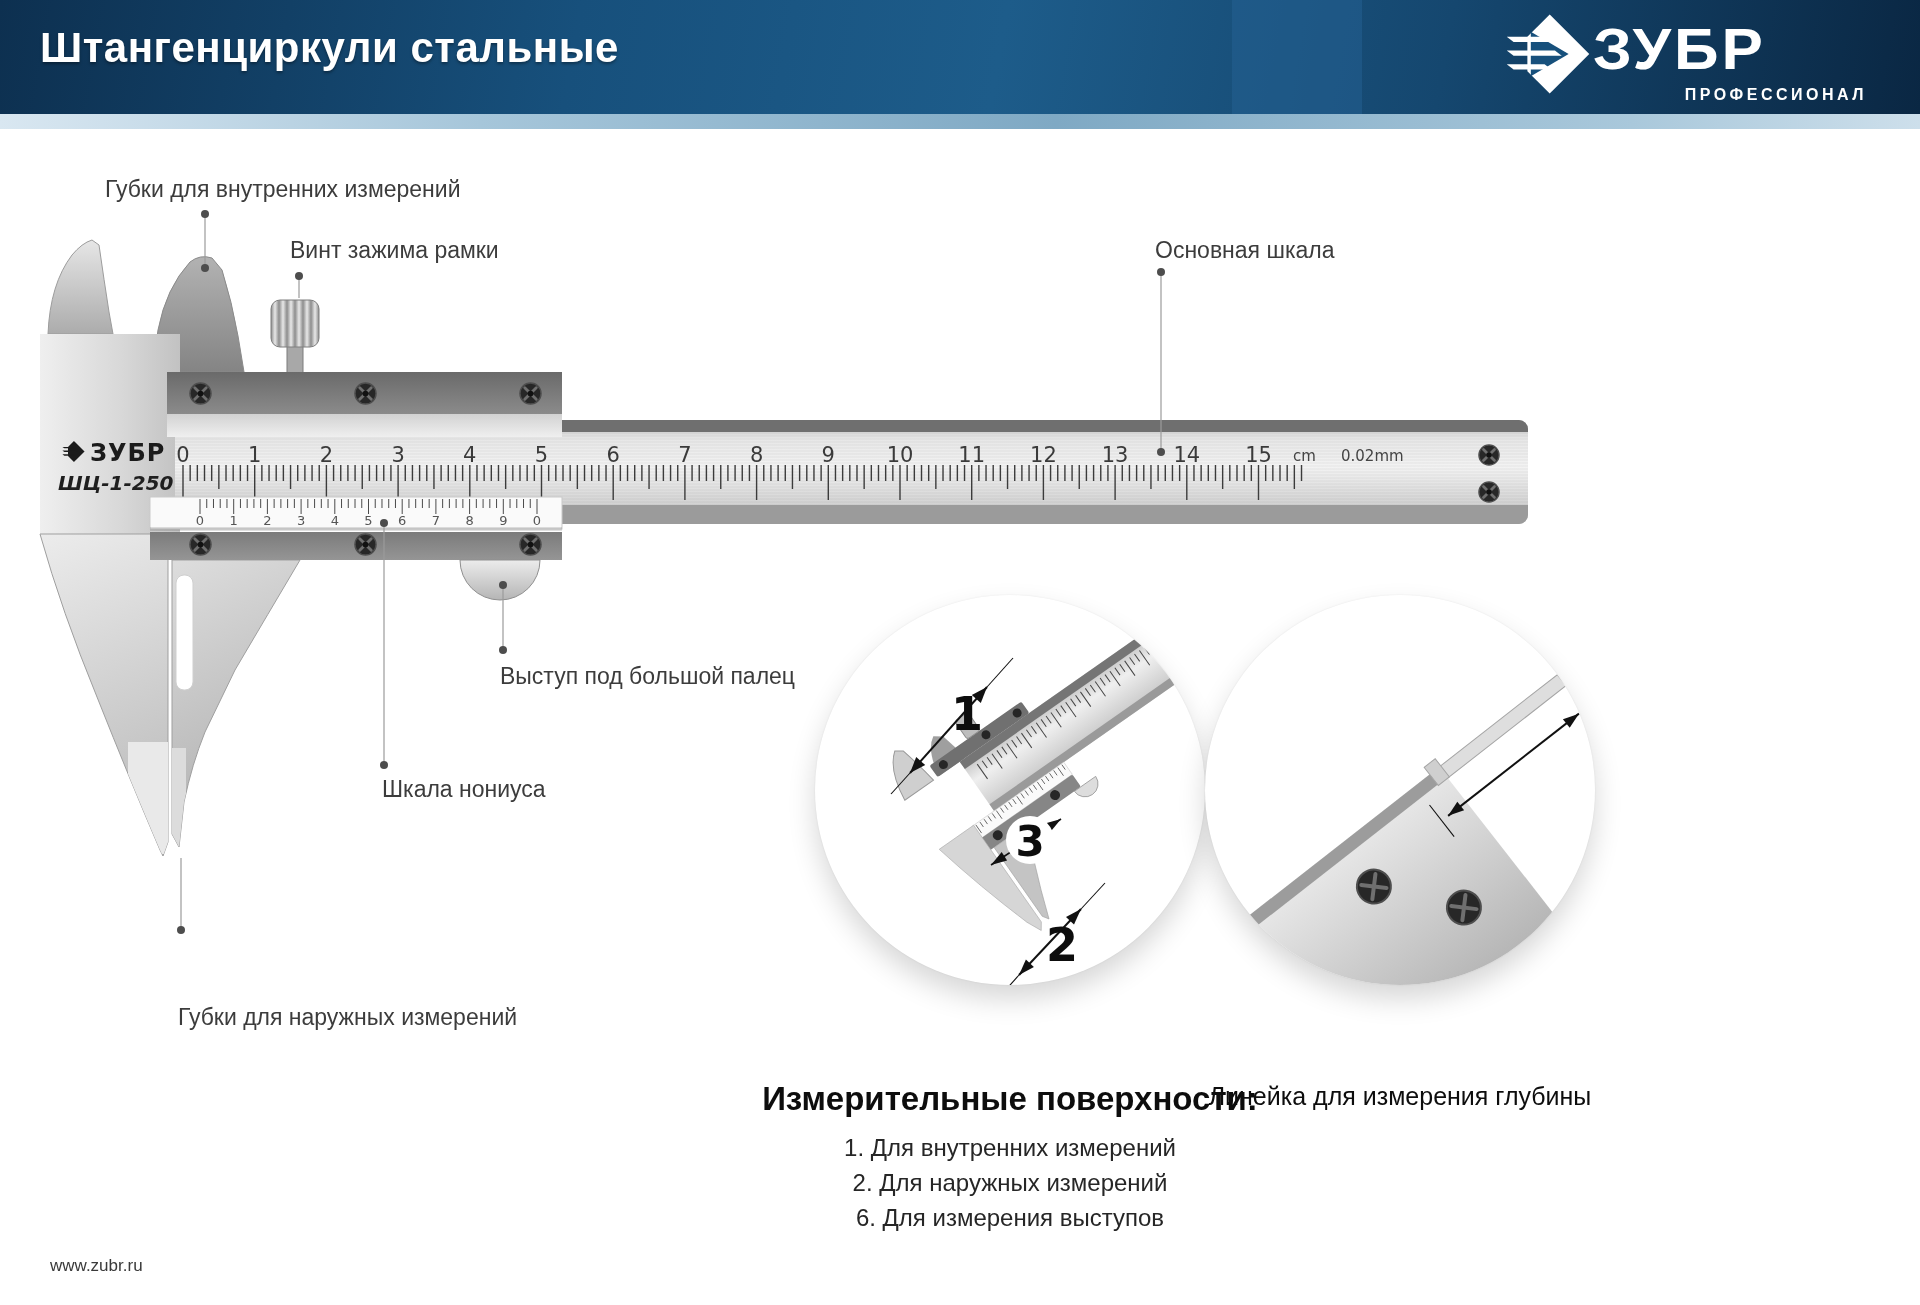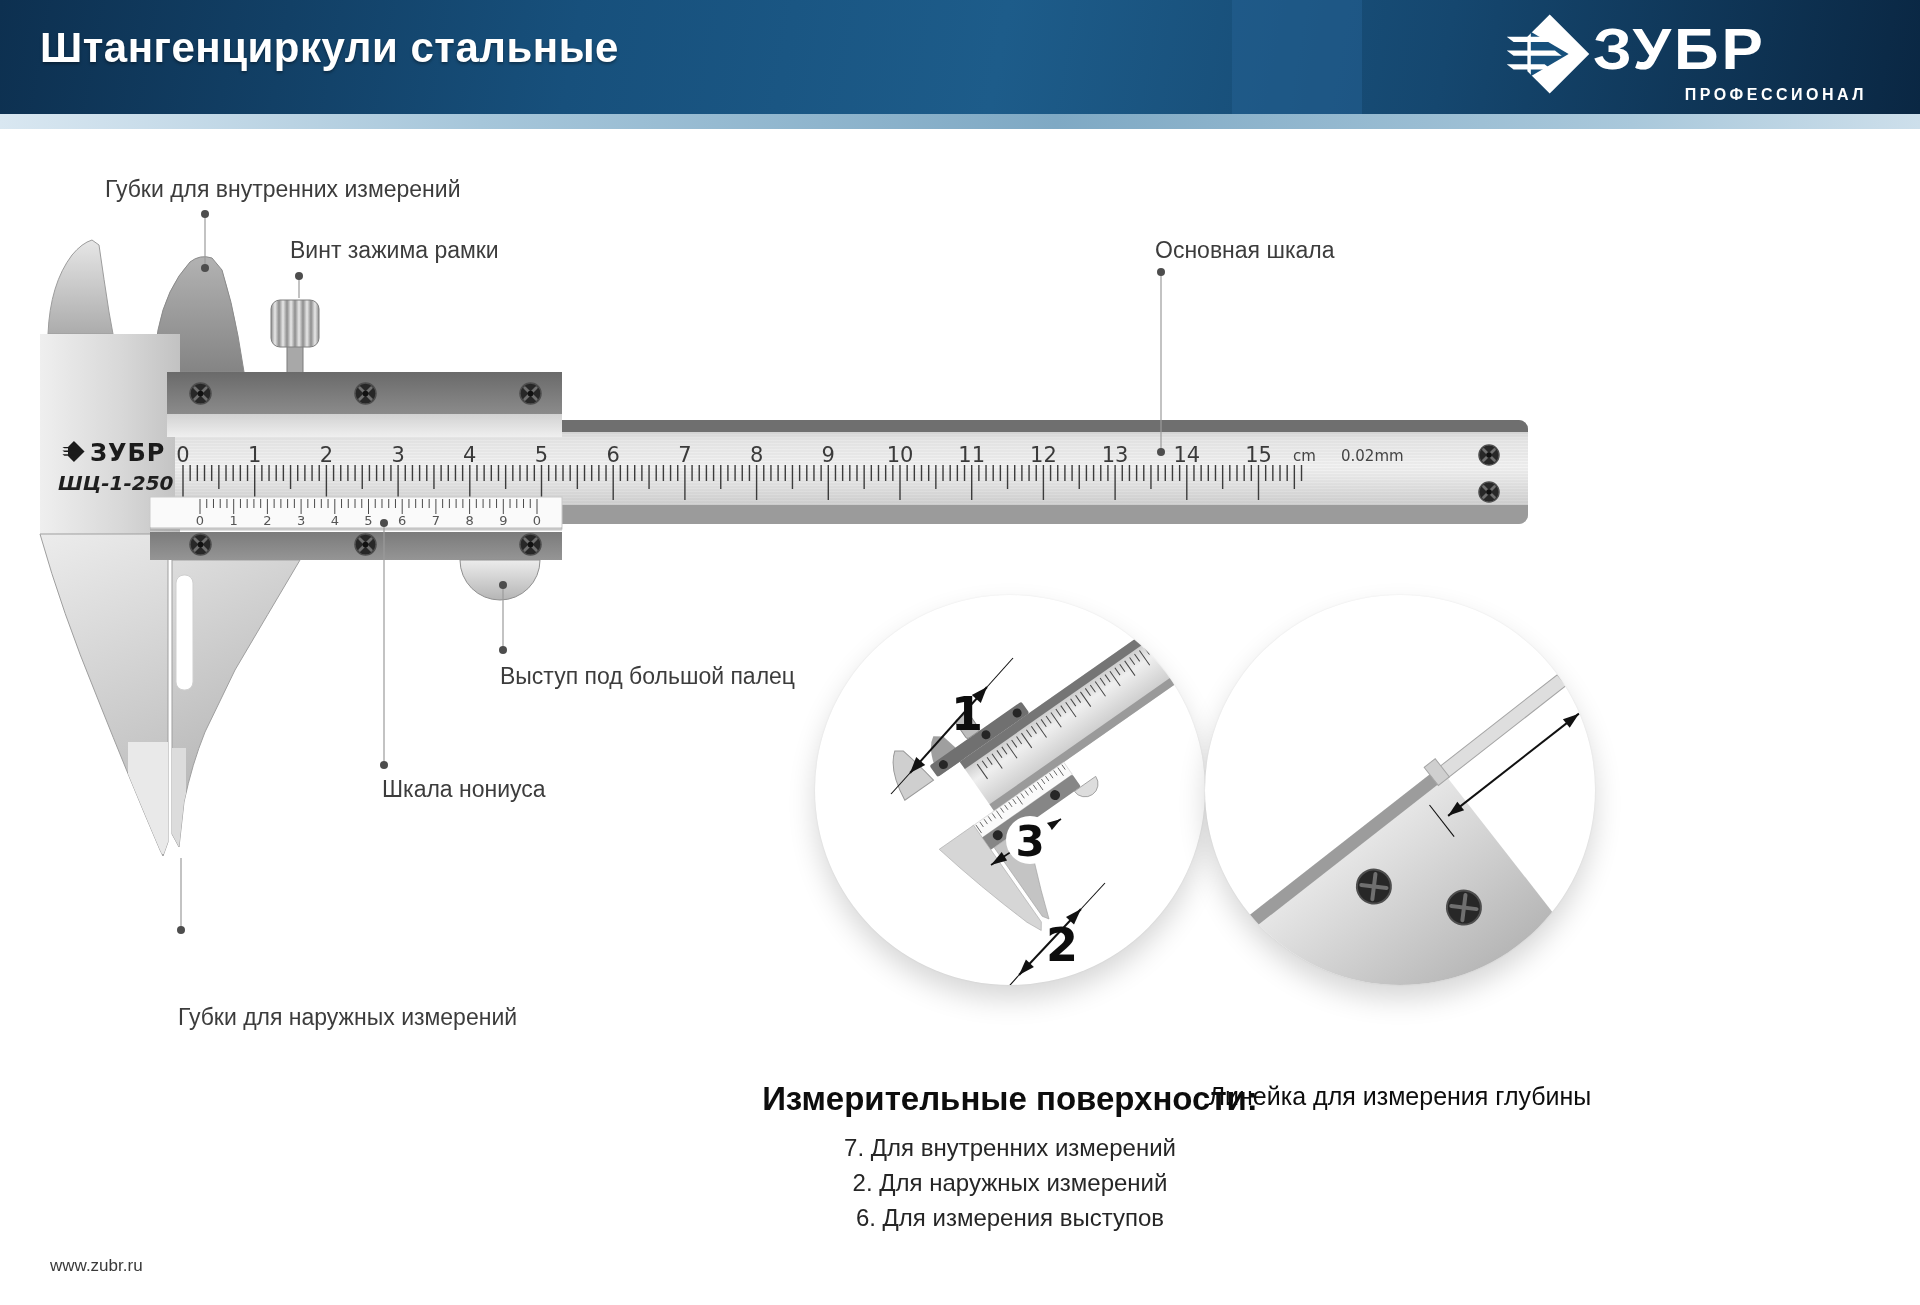--- a/index.html
+++ b/index.html
@@ -612,21 +612,21 @@
           <line x1="196" y1="30" x2="196" y2="70" stroke-width="1.1"></line>
         </g>
         <polygon points="188,50 172,44.5 172,55.5" fill="#111"></polygon>
         <polygon points="22,50 38,44.5 38,55.5" fill="#111"></polygon>
       </g>
     </svg>
   </div>
 
   <div class="caption" style="left:760px;top:1080px;width:500px;">
     <div class="cap-title">Измерительные поверхности:</div>
-    <div class="cap-item">7. Для внутренних измерений</div>
+    <div class="cap-item">1. Для внутренних измерений</div>
     <div class="cap-item">2. Для наружных измерений</div>
     <div class="cap-item">6. Для измерения выступов</div>
   </div>
   <div id="caption2" class="caption" style="left:1150px;top:1080px;width:500px;">
     <div>Линейка  для измерения глубины</div>
   </div>
 
   <div id="footer">www.zubr.ru</div>
 </div>
 

